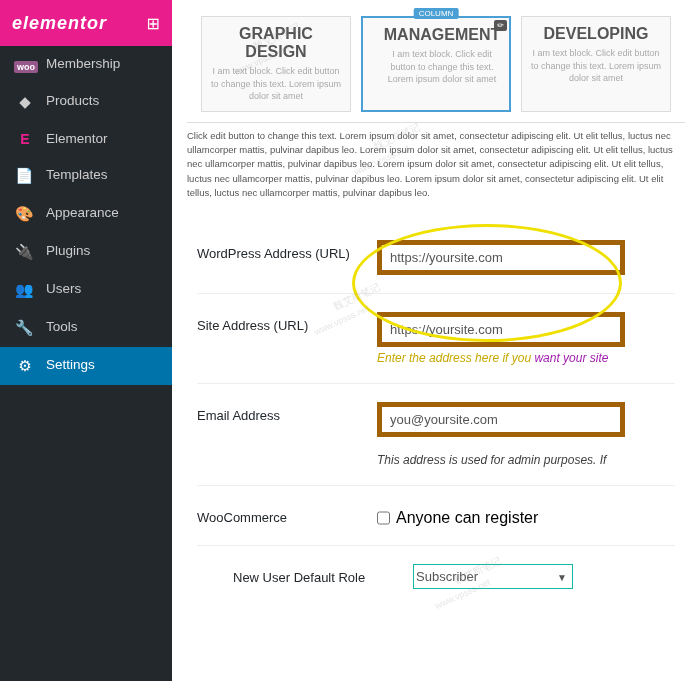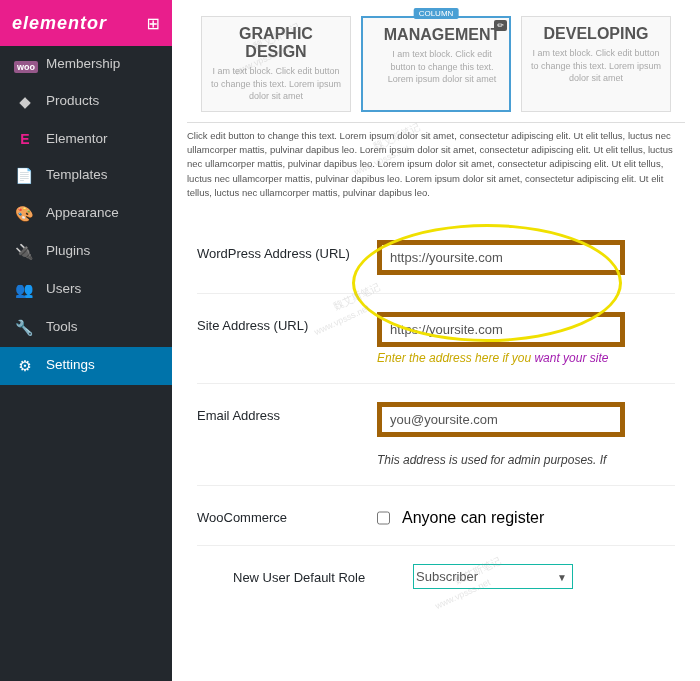--- a/index.html
+++ b/index.html
@@ -206,21 +206,21 @@
 
     .settings-hint-gray {
       font-size: 12px;
       color: #404040;
       margin-top: 16px;
       font-style: italic;
     }
 
     .checkbox-row {
       display: flex;
-      gap: 12px;
+      gap: 6px;
       padding-top: 5px;
     }
 
     .role-select {
       padding: 4px 2px;
       border: 1px solid #14b8a6;
       font-size: 13px;
       color: #555;
       background: #fff;
       min-width: 160px;

